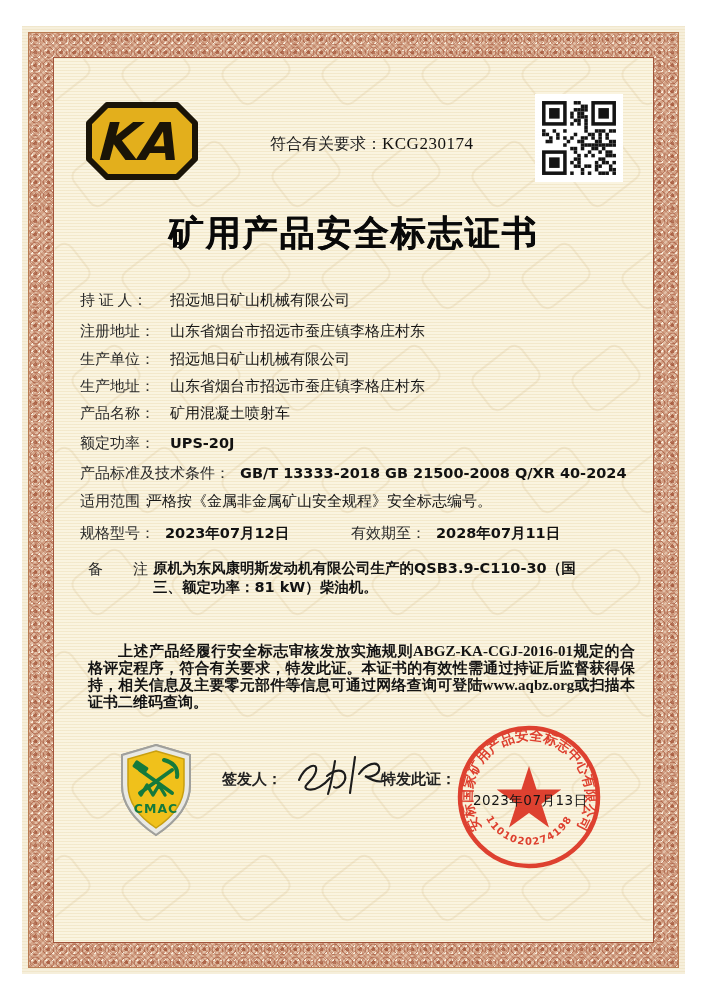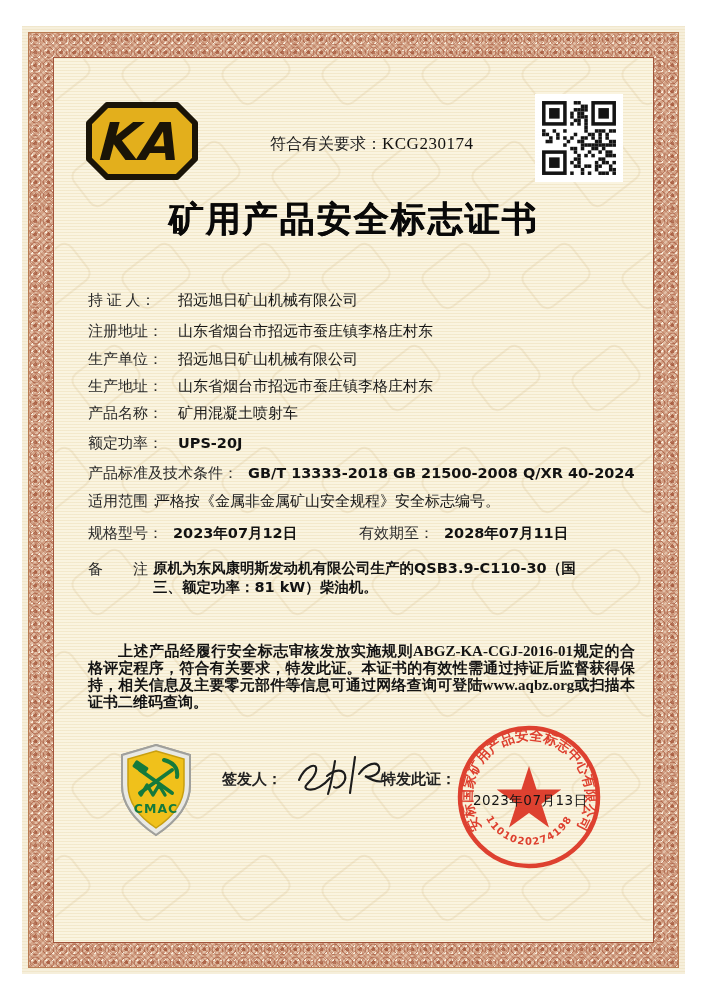--- a/index.html
+++ b/index.html
@@ -33,26 +33,26 @@
   .wm-layer{position:absolute;inset:33px;overflow:hidden;}
   .wm{position:absolute;border:2px solid rgba(198,170,104,.16);border-radius:10px;width:58px;height:42px;}
 
   .abs{position:absolute;}
   .ka-logo{left:64px;top:76px;width:112px;height:78px;}
   .certno{left:248px;top:108px;font-size:17px;white-space:nowrap;}
   .certno .lab{font-family:"DejaVu Sans", sans-serif;font-size:16px;color:#222;}
   .certno .val{font-family:"Liberation Serif", serif;font-size:17px;color:#111;letter-spacing:.5px;}
   .qr{left:513px;top:68px;width:88px;height:88px;}
   .doc-title{
-    left:0;top:170px;width:663px;text-align:center;
+    left:0;top:184px;width:663px;text-align:center;
     font-size:35px;font-weight:900;letter-spacing:2px;color:#090909;
     font-family:"Liberation Serif", serif;
     text-shadow:.6px 0 0 #090909;
   }
-  .row{left:66px;white-space:nowrap;font-size:15px;}
+  .row{left:58px;white-space:nowrap;font-size:15px;}
   .row .lab{color:#2b2b2b;font-family:"Liberation Serif", serif;display:inline-block;}
   .val-kai{color:#161616;font-family:"Liberation Serif", serif;}
   .val-hei{color:#121212;font-family:"DejaVu Sans", sans-serif;font-weight:bold;font-size:14.5px;letter-spacing:0;}
   .rowpos{position:absolute;}
   .remark-label{left:66px;top:534px;font-size:15px;color:#2b2b2b;}
   .remark-value{
     left:131px;top:533px;width:446px;font-size:14.5px;line-height:19px;
     font-family:"DejaVu Sans", sans-serif;font-weight:bold;color:#121212;white-space:normal;
   }
   .statement{

